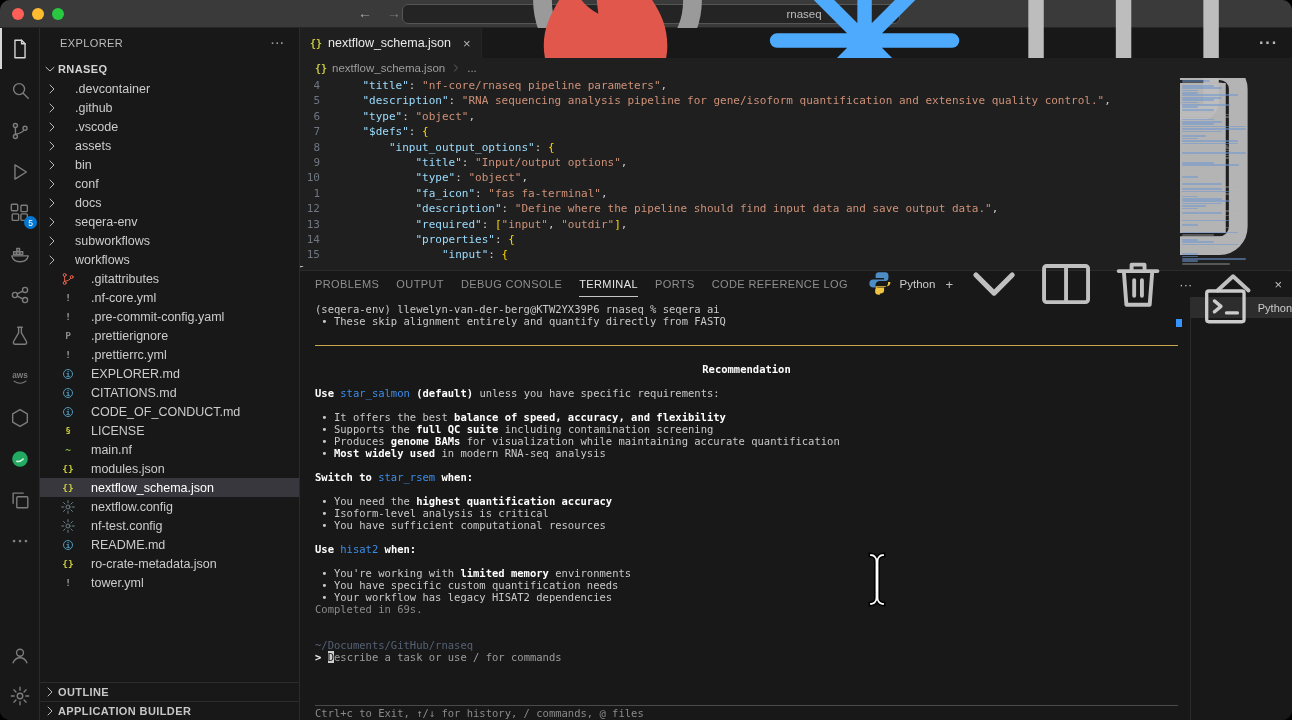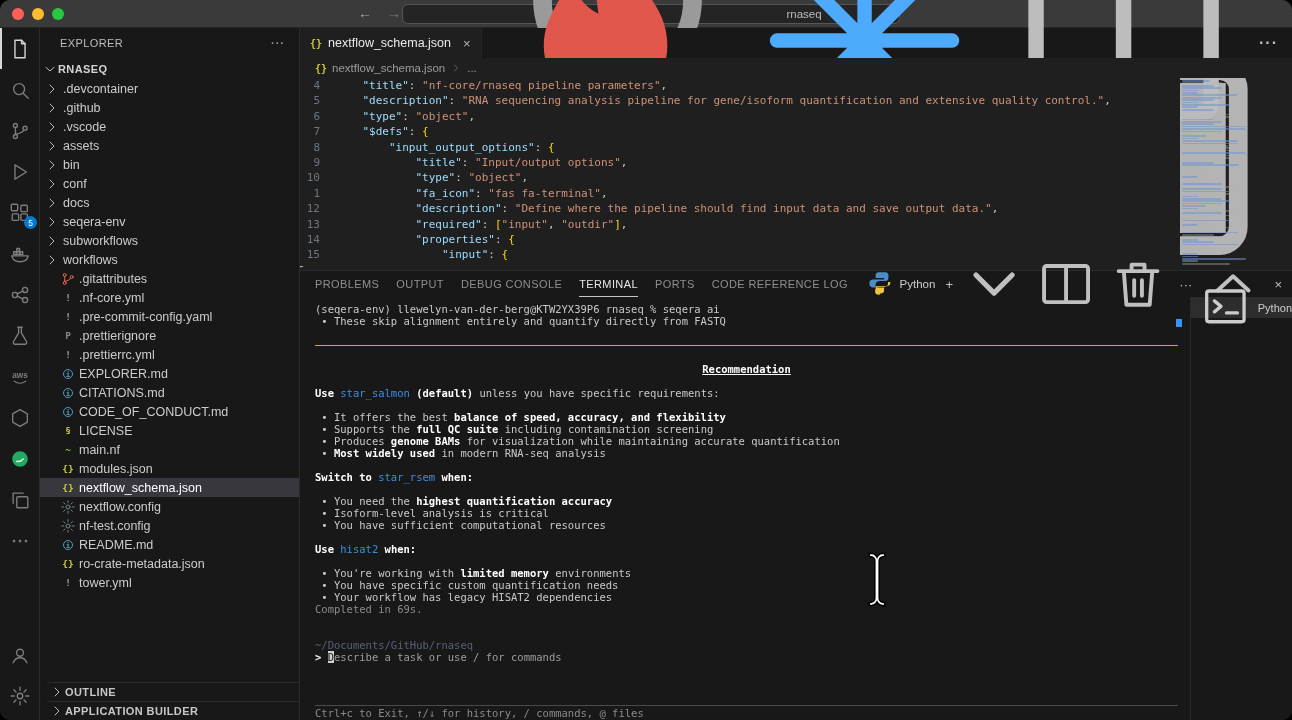--- a/index.html
+++ b/index.html
@@ -38,22 +38,22 @@
   .sb-section .sv14{width:16px;height:16px;color:#c0c0c0}
   .sb-section .sv14 svg{width:16px;height:16px}
   .tree-row{height:19px;display:flex;align-items:center;font-size:12.5px;color:#cccccc;cursor:pointer;padding-left:4px;white-space:nowrap}
   .tree-row.sel{background:#37373d;color:#fff}
   .tr-chev{width:16px;height:16px;flex:none;color:#b8b8b8}
   .tr-chev svg{width:15px;height:15px}
   .tree-row.file{padding-left:20px}
   .fic{width:16px;flex:none;display:flex;align-items:center;justify-content:center;font-family:"DejaVu Sans Mono",monospace;font-size:9.5px;font-weight:bold}
   .fic svg{width:12px;height:12px}
   .fic .circ{display:inline-block;width:10px;height:10px;border:1px solid currentColor;border-radius:50%;font-size:7.5px;line-height:9px;text-align:center;font-weight:bold}
-  .tr-label{margin-left:3px;overflow:hidden;text-overflow:ellipsis}
-  .sb-bottom{position:absolute;left:7px;right:0;bottom:0}
+  .tr-label{margin-left:15px;overflow:hidden;text-overflow:ellipsis}
+  .sb-bottom{position:absolute;left:0;right:0;bottom:0}
   .sb-bsec{height:19px;display:flex;align-items:center;border-top:1px solid #2b2b2b;font-size:11px;font-weight:bold;letter-spacing:.4px;color:#c7c7c7;padding-left:2px;cursor:pointer}
   .sb-bsec .sv14{width:16px;height:16px;color:#b8b8b8}
   .sb-bsec svg{width:15px;height:15px}
 
   
   .tabbar{position:absolute;left:300px;top:28px;right:0;height:30px;background:#181818;display:flex;align-items:stretch}
   .tab{display:flex;align-items:center;gap:6px;padding:0 10px;background:#1f1f1f;color:#eaeaea;font-size:12.5px;border-right:1px solid #252525;cursor:pointer}
   .g-json{color:#cbcb41;font-family:"DejaVu Sans Mono",monospace;font-size:10px;font-weight:bold}
   .tab-close{color:#b6b6b6;margin-left:6px;font-size:13px}
   .tab-actions{margin-left:auto;display:flex;align-items:center;gap:12px;padding-right:14px;color:#bdbdbd}
@@ -85,21 +85,21 @@
   .term-rule{height:12px;position:relative}
   .term-rule::after{content:"";position:absolute;left:0;right:12px;top:6px;border-top:1px solid #c8a84e}
   .tl-n{color:#c9c9c9}
   .tl-b{color:#ffffff;font-weight:bold}
   .tl-l{color:#3b8eea;cursor:pointer}
   .tl-d{color:#8a8a8a}
   .tl-path{color:#566176}
   .tl-w{color:#ededed;font-weight:bold}
   .tl-cur{background:#cfcfcf;color:#181818}
   .tl-ph{color:#9d9d9d}
-  .tl-u{color:#fff;font-weight:bold;text-decoration:underline}
+  .tl-u{color:#fff;font-weight:bold;}
   .term-footer{position:absolute;left:15px;right:114px;bottom:0;height:15px;border-top:1px solid #4a4a4a;color:#8a8a8a;font-family:"DejaVu Sans Mono",monospace;font-size:10.5px;padding-top:1px;white-space:pre}
   .scroll-marker{position:absolute;right:110px;top:48px;width:6px;height:8px;background:#3794ff}
   .term-side{position:absolute;right:0;top:26px;width:102px;bottom:0;background:#181818;border-left:1px solid #2b2b2b}
   .ts-row{height:21px;display:flex;align-items:center;gap:6px;padding-left:8px;background:#2d2d2d;color:#ccc;font-size:11px;cursor:pointer}
   .ts-row svg{width:13px;height:13px;flex:none}
 
   .ibeam{position:absolute;left:866px;top:551px;width:22px;height:57px;z-index:60;pointer-events:none}
 </style>
 </head>
 <body>

